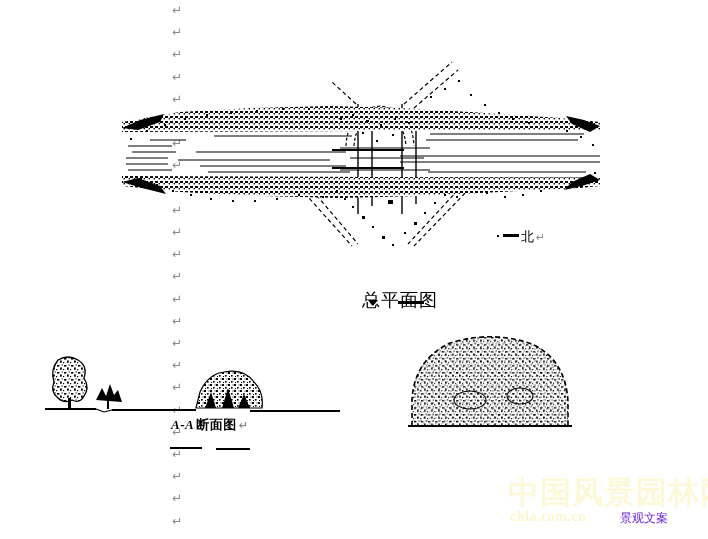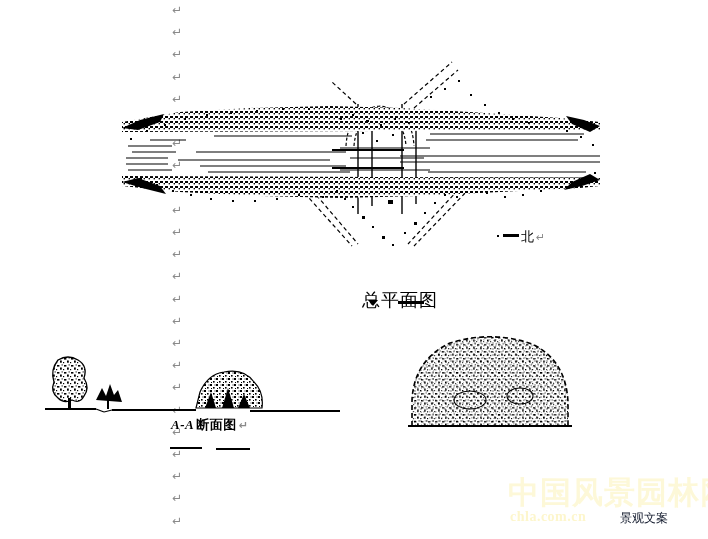--- a/index.html
+++ b/index.html
@@ -183,21 +183,21 @@
     letter-spacing: 0.5px;
     color: #fdf6cc;
     white-space: nowrap;
   }
   #watermark .wm-sub2 {
     position: absolute;
     left: 112px;
     top: 44px;
     font-family: "DejaVu Sans", sans-serif;
     font-size: 12px;
-    color: #0f172a;
+    color: #6d28d9;
     white-space: nowrap;
   }
 </style>
 </head>
 <body>
 
 <div id="page">
 
   <div class="pilcrow-column">
       <div class="pilcrow" style="top: 3px; color: rgb(138, 138, 138);">↵</div>

